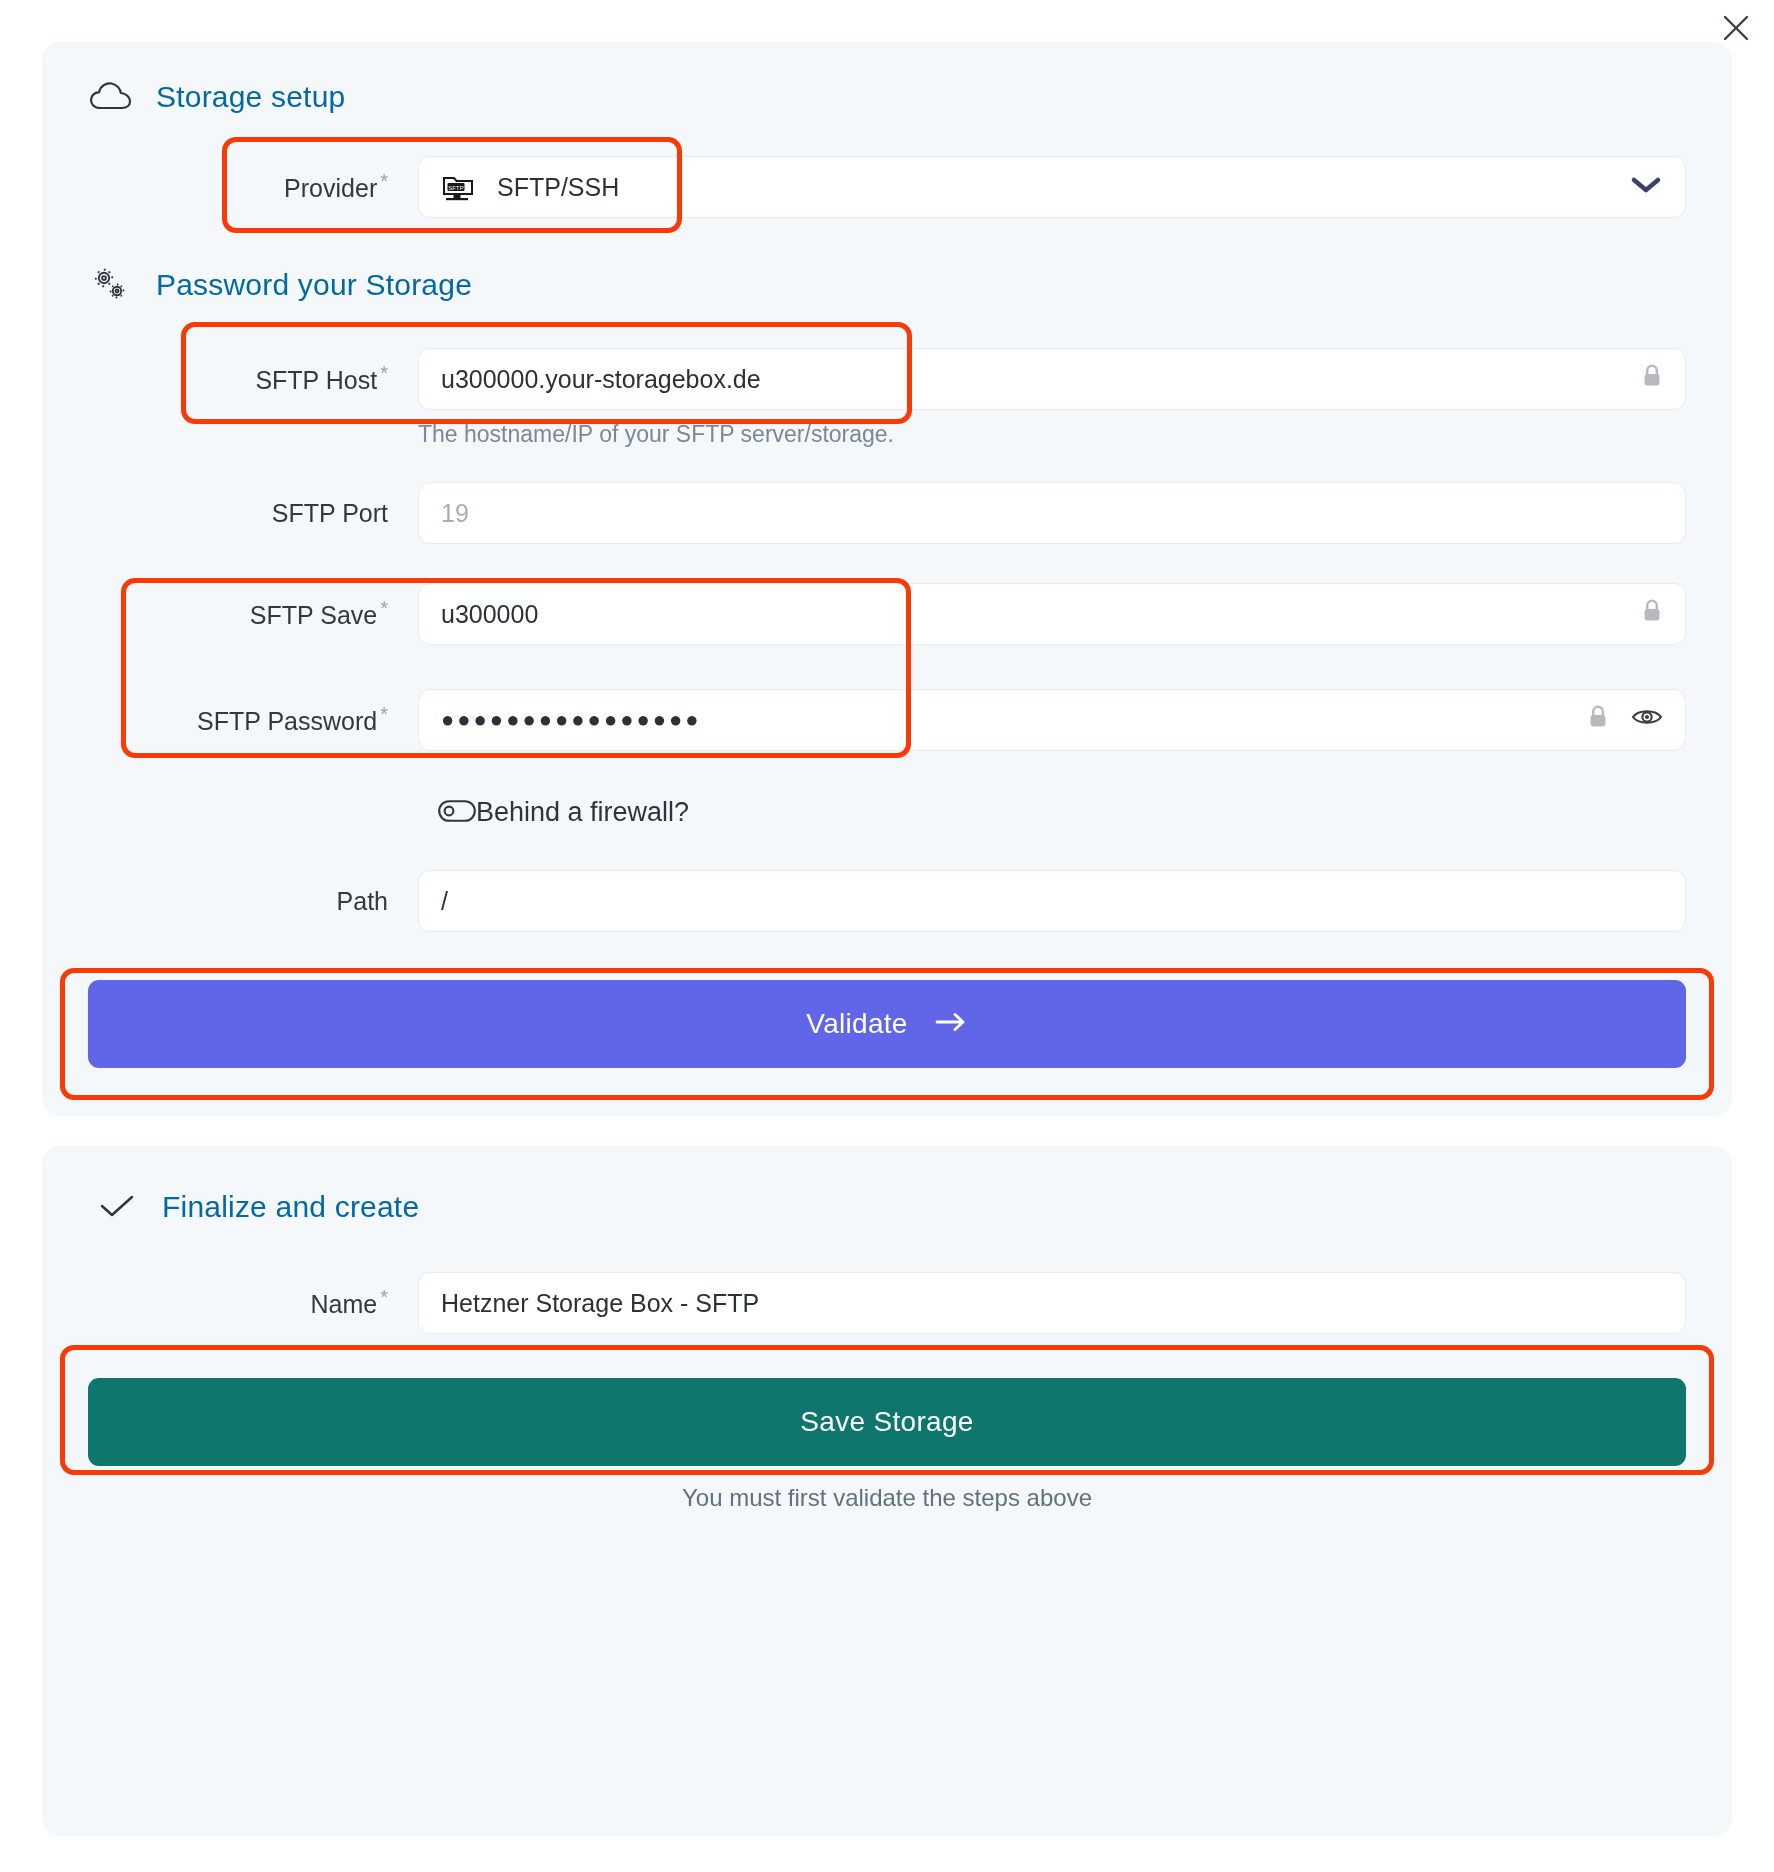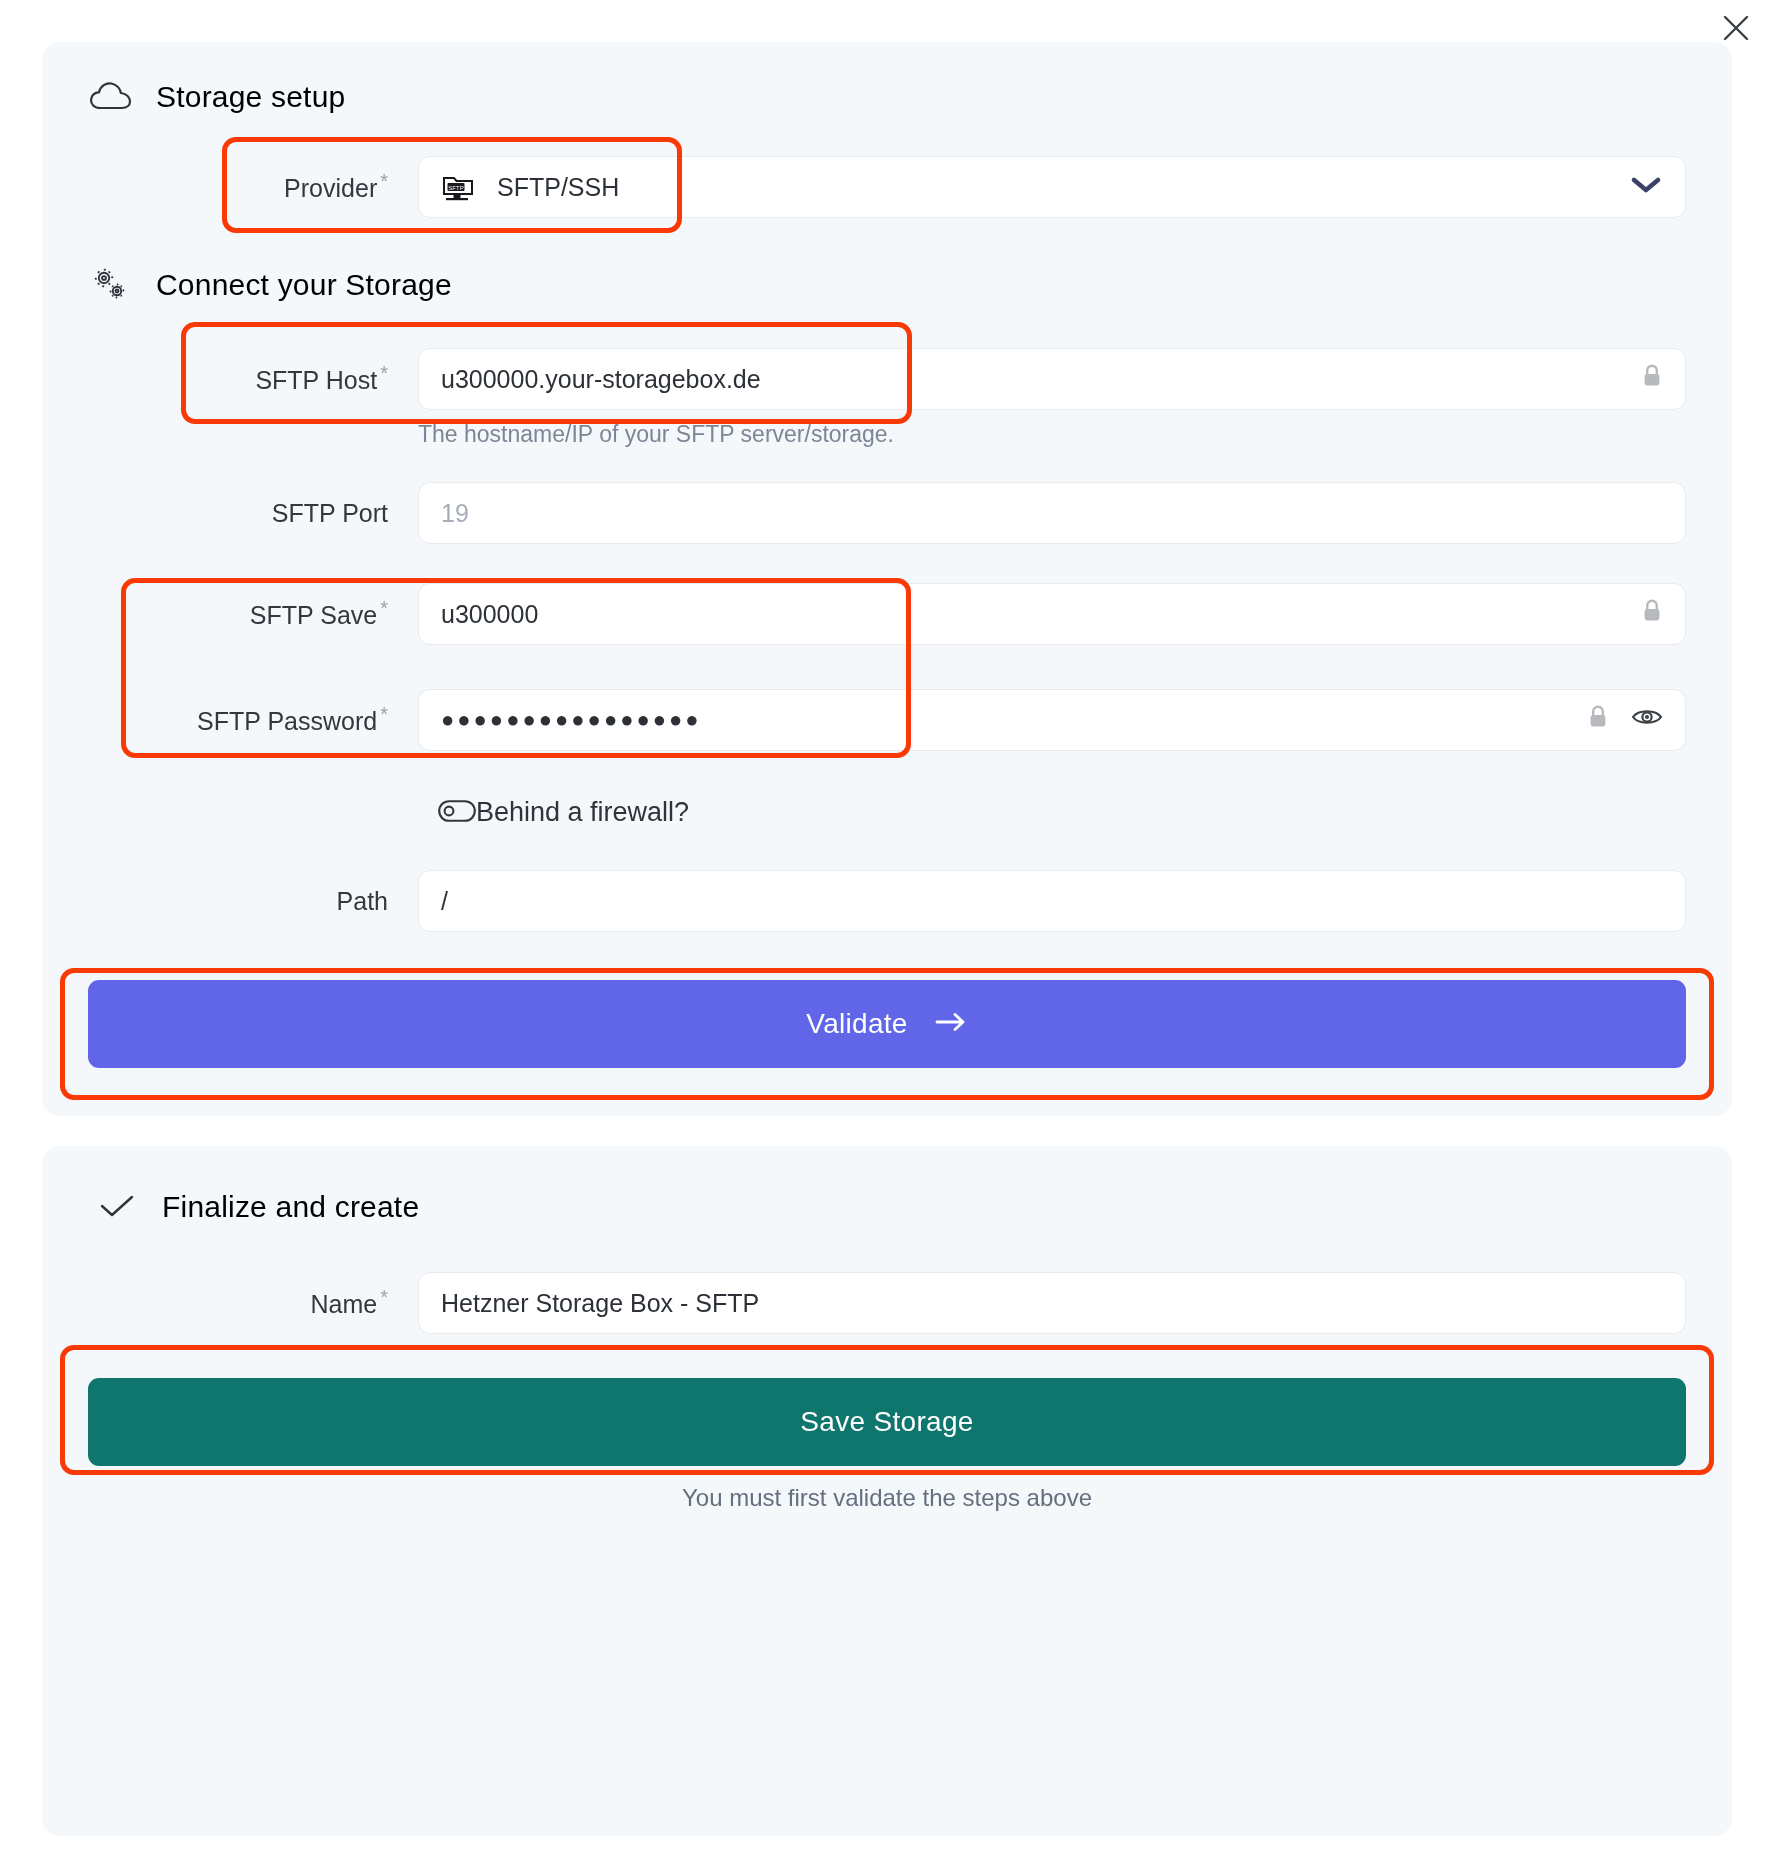--- a/index.html
+++ b/index.html
@@ -49,21 +49,21 @@
   .section-head .sec-icon {
     width: 46px;
     height: 46px;
     display: flex;
     align-items: center;
     justify-content: center;
     flex: none;
   }
   .section-head .sec-title {
     font-size: 30px;
-    color: #000000;
+    color: #0369a1;
     letter-spacing: .2px;
   }
 
   .row {
     display: flex;
     align-items: center;
     padding-left: 46px;
     padding-right: 46px;
   }
   .label {
@@ -223,21 +223,21 @@
           <circle cx="15" cy="13" r="1.9"></circle>
           <path d="M15 4.2 l1.6 1.1 M15 21.8 l-1.6-1.1 M6.2 13 l1.3 1.5 M23.8 13 l-1.3-1.5
                    M8.8 6.8 l1.7 .7 M21.2 19.2 l-1.7-.7 M21.2 6.8 l-1.7 .7 M8.8 19.2 l1.7-.7"></path>
           <circle cx="28" cy="26" r="4.2"></circle>
           <circle cx="28" cy="26" r="1.5"></circle>
           <path d="M28 19 l1.2 .9 M28 33 l-1.2-.9 M21 26 l1.1 1.2 M35 26 l-1.1-1.2
                    M23 21 l1.4 .6 M33 31 l-1.4-.6 M33 21 l-1.4 .6 M23 31 l1.4-.6"></path>
         </g>
       </svg>
     </span>
-    <span class="sec-title">Connect your Storage</span>
+    <span class="sec-title">Password your Storage</span>
   </div>
 
   <div class="row" style="margin-top:40px;">
     <div class="label">
       <span>SFTP Host</span><span class="req">*</span>
     </div>
     <div class="field">
       <span class="val">u300000.your-storagebox.de</span>
       <span class="trail">
         <span>

